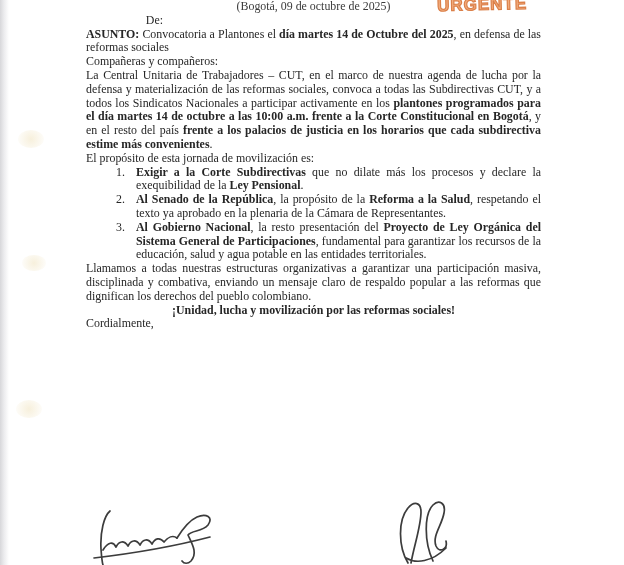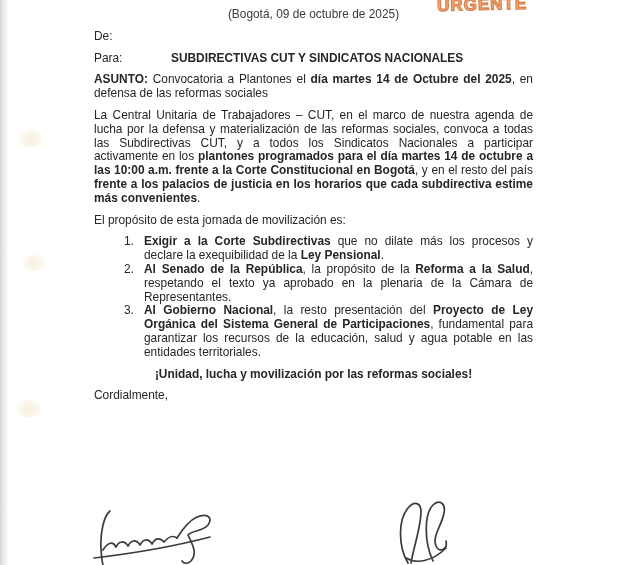--- a/index.html
+++ b/index.html
@@ -16,31 +16,31 @@
     background: linear-gradient(90deg, #d7d7da 0%, #ececee 45%, #ffffff 100%);
   }
   .scan-spot {
     position: absolute; border-radius: 50%;
     background: radial-gradient(circle, rgba(246,238,216,0.9), rgba(246,238,216,0));
   }
   .content {
     position: absolute; left: 86px; top: 0; width: 455px;
     font-size: 11.9px; line-height: 13.8px;
   }
-  .content p, .content div.block { margin: 8px; }
+  .content p, .content div.block { margin: 0; font-family: Liberation Serif, serif; }
   b { font-weight: 700; }
   .date-line { text-align: center; margin-top: -2px; color: #3a3a3a; }
   .stamp {
     position: absolute; left: 437px; top: -5px;
     font-size: 17px; font-weight: 700; letter-spacing: 1px;
     font-style: normal;
     transform: rotate(-1.5deg);
     opacity: 0.92;
   }
-  .hdr-row { display: flex; }
+  .hdr-row { display: flex; text-align: right; }
   .hdr-row.de { margin-top: 17px; }
   .hdr-row.para { margin-top: 18px; }
   .hdr-label { flex: 0 0 77px; }
   .subject { margin-top: 12px; text-align: justify; }
   .greeting { margin-top: 7px; }
   .p1 { margin-top: 14px; text-align: justify; }
   .purpose { margin-top: 13px; }
   .list { margin-top: 13px; }
   .li { display: flex; }
   .li-num { flex: 0 0 50px; padding-left: 30px; box-sizing: border-box; }
@@ -66,47 +66,45 @@
 <div class="stamp" style="color: rgb(240, 164, 113); -webkit-text-stroke: 1.2px rgb(216, 118, 59);">URGENTE</div>
 
 <div class="content">
 
   <p class="date-line">(Bogotá, 09 de octubre de 2025)</p>
 
   <div class="hdr-row de block">
     <span class="hdr-label">De:</span>
   </div>
 
-  <div class="hdr-row para block">
-    <span class="hdr-label">Para:</span>
-    <b>SUBDIRECTIVAS CUT Y SINDICATOS NACIONALES</b>
-  </div>
 
   <p class="subject"><b>ASUNTO:</b><span> Convocatoria a Plantones el </span><b>día martes 14 de Octubre del 2025</b><span>, en defensa de las reformas sociales</span></p>
 
+  <p class="greeting">Compañeras y compañeros:</p>
 
   <p class="p1"><span>La Central Unitaria de Trabajadores – CUT, en el marco de nuestra agenda de lucha por la defensa y materialización de las reformas sociales, convoca a todas las Subdirectivas CUT, y a todos los Sindicatos Nacionales a participar activamente en los </span><b>plantones programados para el día martes 14 de octubre a las 10:00 a.m. frente a la Corte Constitucional en Bogotá</b><span>, y en el resto del país </span><b>frente a los palacios de justicia en los horarios que cada subdirectiva estime más convenientes</b><span>.</span></p>
 
   <p class="purpose">El propósito de esta jornada de movilización es:</p>
 
   <div class="list block">
     <div class="li">
       <span class="li-num">1.</span>
       <div class="li-txt"><b>Exigir a la Corte Subdirectivas</b><span> que no dilate más los procesos y declare la exequibilidad de la </span><b>Ley Pensional</b><span>.</span></div>
     </div>
     <div class="li">
       <span class="li-num">2.</span>
       <div class="li-txt"><b>Al Senado de la República</b><span>, la propósito de la </span><b>Reforma a la Salud</b><span>, respetando el texto ya aprobado en la plenaria de la Cámara de Representantes.</span></div>
     </div>
     <div class="li">
       <span class="li-num">3.</span>
       <div class="li-txt"><b>Al Gobierno Nacional</b><span>, la resto presentación del </span><b>Proyecto de Ley Orgánica del Sistema General de Participaciones</b><span>, fundamental para garantizar los recursos de la educación, salud y agua potable en las entidades territoriales.</span></div>
     </div>
   </div>
 
+  <p class="closing">Llamamos a todas nuestras estructuras organizativas a garantizar una participación masiva, disciplinada y combativa, enviando un mensaje claro de respaldo popular a las reformas que dignifican los derechos del pueblo colombiano.</p>
 
   <p class="slogan">¡Unidad, lucha y movilización por las reformas sociales!</p>
 
   <p class="signoff">Cordialmente,</p>
 
 </div>
 
 <div class="sig" style="left:88px; top:504px;">
   <svg width="145" height="61" viewBox="0 0 145 61">
     <path d="M 22,7 C 16,12 12,28 13,45 C 13.5,52 14,58 15,61"></path>

